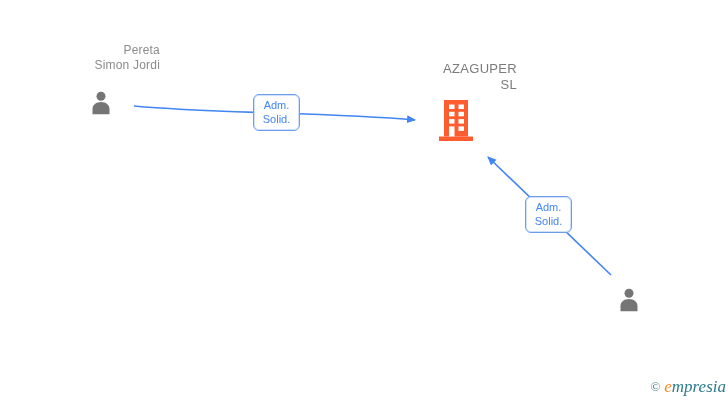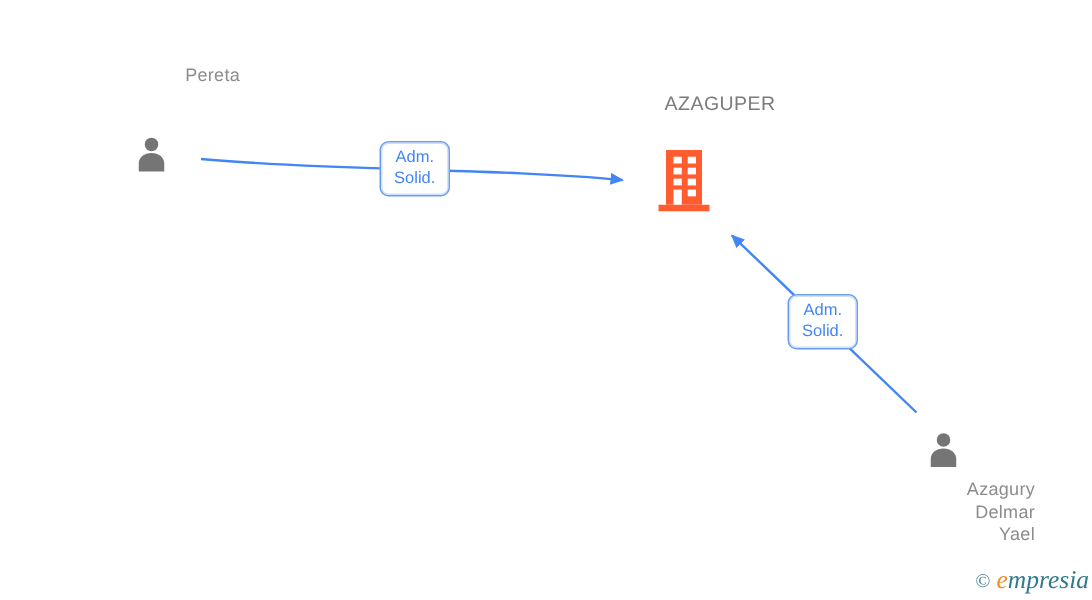--- a/index.html
+++ b/index.html
@@ -91,30 +91,32 @@
       <marker id="arrowhead" markerUnits="userSpaceOnUse" markerWidth="10" markerHeight="9" refX="8" refY="4" orient="auto">
         <path d="M0,0 L9,4 L0,8 Z" fill="#4285F4"></path>
       </marker>
     </defs>
     <path class="edge-line" d="M134,106 C220,114 330,112 415,120" marker-end="url(#arrowhead)"></path>
     <path class="edge-line" d="M611,275 L488,157" marker-end="url(#arrowhead)"></path>
   </svg>
 
   <div class="node-label person-label" style="left:40px; top:43px; width:120px;">
     <div>Pereta</div>
+    <div>Simon Jordi</div>
   </div>
   <div class="node-icon" style="left:86px; top:88px; width:30px; height:30px;">
     <svg width="30" height="30" viewBox="0 0 24 24">
       <circle cx="12" cy="6.6" r="3.6" fill="#757575"></circle>
       <path d="M12,11.2 c-3.8,0 -6.8,2.2 -6.8,5.6 L5.2,21 h13.6 v-4.2 c0,-3.4 -3,-5.6 -6.8,-5.6 z" fill="#757575"></path>
     </svg>
   </div>
 
   <div class="node-label company-label" style="left:395px; top:61px; width:122px;">
     <div>AZAGUPER</div>
+    <div>SL</div>
   </div>
   <div class="node-icon" style="left:437px; top:99px; width:38px; height:42px;">
     <svg width="38" height="42" viewBox="0 0 38 42">
       <rect x="2" y="37.5" width="34" height="4.5" fill="#FF5C30"></rect>
       <rect x="7" y="1" width="24" height="36.5" fill="#FF5C30"></rect>
       <rect x="12" y="5.5" width="5.5" height="4.5" fill="#ffffff"></rect>
       <rect x="21.5" y="5.5" width="5.5" height="4.5" fill="#ffffff"></rect>
       <rect x="12" y="12.8" width="5.5" height="4.5" fill="#ffffff"></rect>
       <rect x="21.5" y="12.8" width="5.5" height="4.5" fill="#ffffff"></rect>
       <rect x="12" y="20.1" width="5.5" height="4.5" fill="#ffffff"></rect>
@@ -123,25 +125,20 @@
       <rect x="12" y="27.4" width="5.5" height="10.1" fill="#ffffff"></rect>
     </svg>
   </div>
 
   <div class="node-icon" style="left:614px; top:285px; width:30px; height:30px;">
     <svg width="30" height="30" viewBox="0 0 24 24">
       <circle cx="12" cy="6.6" r="3.6" fill="#757575"></circle>
       <path d="M12,11.2 c-3.8,0 -6.8,2.2 -6.8,5.6 L5.2,21 h13.6 v-4.2 c0,-3.4 -3,-5.6 -6.8,-5.6 z" fill="#757575"></path>
     </svg>
   </div>
-  <div class="node-label person-label" style="left:570px; top:319px; width:120px;">
-    <div>Azagury</div>
-    <div>Delmar</div>
-    <div>Yael</div>
-  </div>
 
   <div class="edge-label" style="left:253px; top:94px;">
     <div>Adm.</div>
     <div>Solid.</div>
   </div>
   <div class="edge-label" style="left:525px; top:196px;">
     <div>Adm.</div>
     <div>Solid.</div>
   </div>
 

